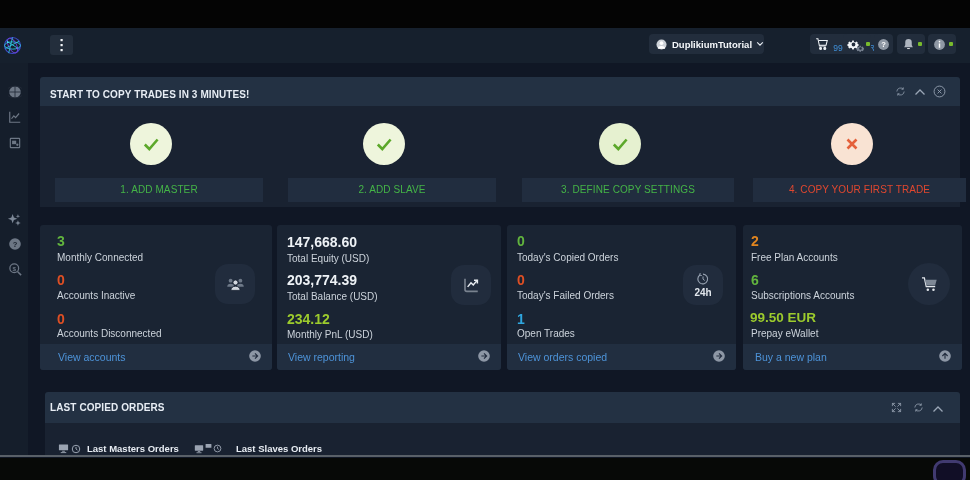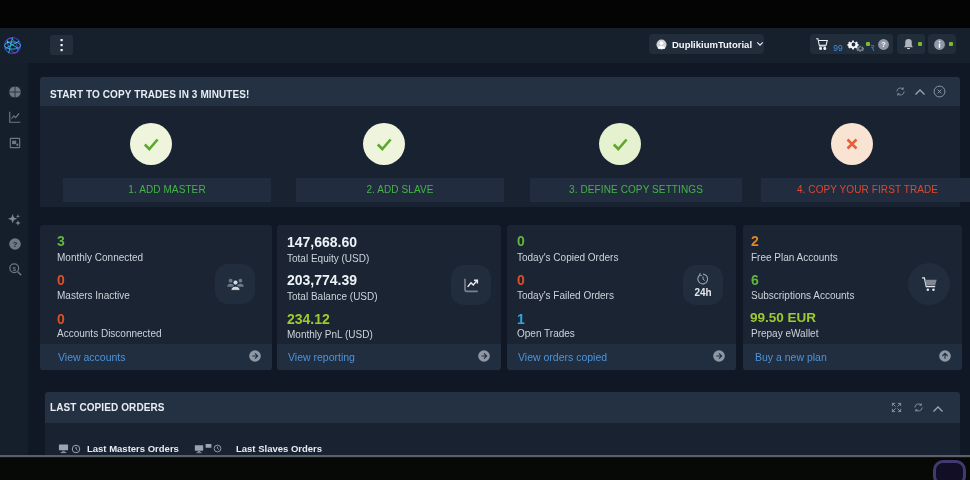--- a/index.html
+++ b/index.html
@@ -24,21 +24,21 @@
 
 #content { left:28px; top:63px; width:942px; height:394px; background:#101725; }
 
 
 .phead { left:40px; width:920px; background:#233143; border-radius:3px 3px 0 0; color:#e7edf4; font-size:10px; font-weight:bold; letter-spacing:.1px; display:flex; align-items:center; }
 
 
 #steps { left:40px; top:106px; width:920px; height:101px; background:#192231; }
 .stepcol { position:absolute; width:208px; }
 .circ { position:absolute; width:42px; height:42px; border-radius:50%; left:50%; margin-left:-21px; top:17px; }
-.slabel { position:absolute; top:72px; left:16px; width:100%; height:24px; background:#212d3f; text-align:center; line-height:24px; font-size:10px; letter-spacing:.1px; }
+.slabel { position:absolute; top:72px; left:8px; width:100%; height:24px; background:#212d3f; text-align:center; line-height:24px; font-size:10px; letter-spacing:.1px; }
 
 
 .card { top:225px; height:145px; background:#1a2433; border-radius:3px; }
 .cfoot { position:absolute; left:0; bottom:0; width:100%; height:26px; background:#212e40; border-radius:0 0 3px 3px; }
 .cfoot a { position:absolute; left:18px; top:7px; font-size:10.5px; color:#4d93d8; text-decoration:none; }
 .num { position:absolute; left:17px; font-size:14px; font-weight:bold; }
 .lbl { position:absolute; left:17px; font-size:10px; color:#ccd3db; }
 .bignum { position:absolute; left:17px; font-size:14px; font-weight:bold; }
 .iconbox { position:absolute; width:40px; height:40px; background:#212c3d; border-radius:13px; display:flex; align-items:center; justify-content:center; }
 .arrc { position:absolute; right:10px; top:5px; }
@@ -213,21 +213,21 @@
     <div class="circ" style="background:#f9e3d3;"><svg width="42" height="42" viewBox="0 0 42 42">
           <path d="M16.5 16.5 L25.5 25.5 M25.5 16.5 L16.5 25.5" stroke="#e4603a" stroke-width="2.6" fill="none"></path>
         </svg></div>
     <div class="slabel" style="color:#e1472f;">4. COPY YOUR FIRST TRADE</div>
   </div>
 
   <div class="abs card c1" style="left:40px;width:232px;">
     <div class="num grn" style="top:8px;">3</div>
     <div class="lbl" style="top:27px;">Monthly Connected</div>
     <div class="num red" style="top:47px;">0</div>
-    <div class="lbl" style="top:65px;">Masters Inactive</div>
+    <div class="lbl" style="top:65px;">Accounts Inactive</div>
     <div class="num red" style="top:86px;">0</div>
     <div class="lbl" style="top:103px;">Accounts Disconnected</div>
     <div class="iconbox" style="right:17px;top:39px;">
       <svg width="19" height="18" viewBox="0 0 24 24">
           <g fill="#6e7988">
             <circle cx="5.5" cy="7.5" r="2.6"></circle>
             <path d="M1 15.5 a4.5 4 0 0 1 9 0z"></path>
             <circle cx="18.5" cy="7.5" r="2.6"></circle>
             <path d="M14 15.5 a4.5 4 0 0 1 9 0z"></path>
           </g>

